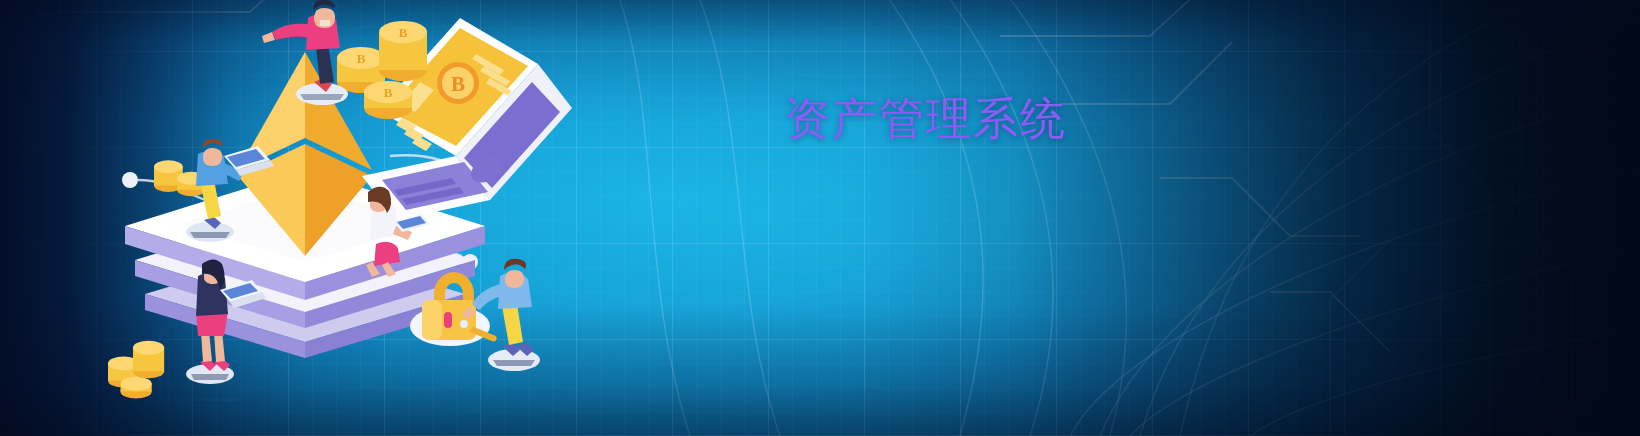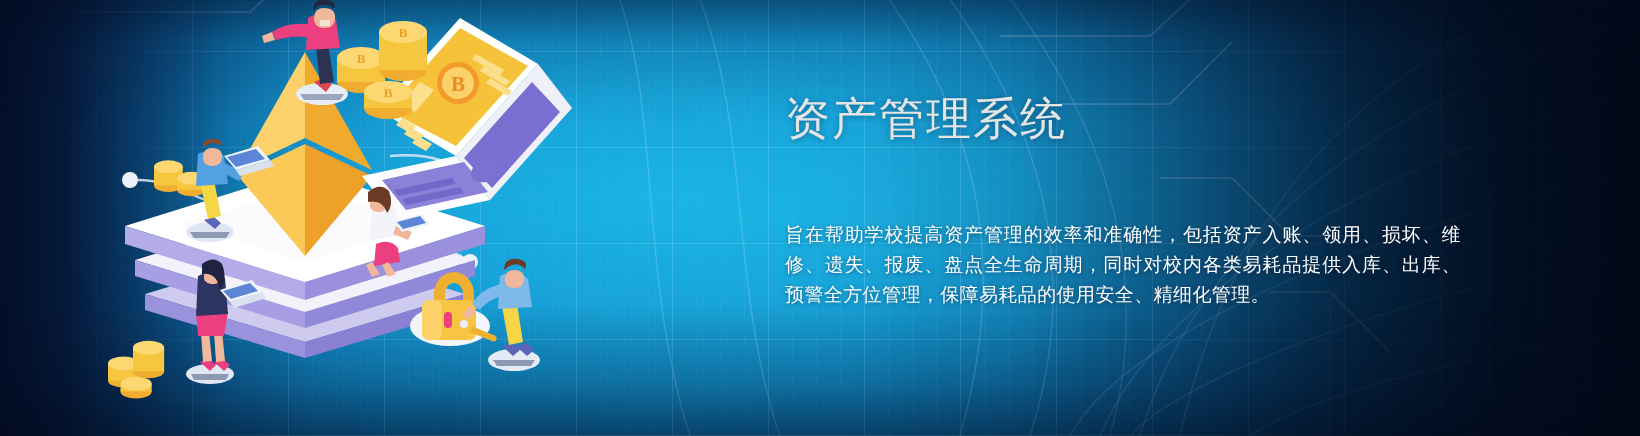--- a/index.html
+++ b/index.html
@@ -59,21 +59,21 @@
   .deco{position:absolute;inset:0;}
   .deco svg{width:100%;height:100%;display:block;}
 
   
   #illu{position:absolute;left:60px;top:-6px;width:560px;height:442px;}
   #illu svg{width:100%;height:100%;display:block;}
 
   
   #textblock{position:absolute;left:785px;top:96px;width:700px;}
   #title{
-    color:#e5e5e5;font-size:45px;line-height:1;font-weight:400;
+    color:#8b5cf6;font-size:45px;line-height:1;font-weight:400;
     letter-spacing:2px;margin:0 0 0 0;
     text-shadow:0 1px 6px rgba(0,30,60,.45);
     white-space:nowrap;
   }
   #desc{
     margin-top:79px;color:#ffffff;font-size:19px;line-height:30px;
     letter-spacing:.4px;width:676px;text-align:justify;
     text-shadow:0 1px 4px rgba(0,20,45,.5);
   }
 </style>
@@ -330,16 +330,15 @@
         <path d="M440 290 q-20 6 -28 20 l7 6 q12 -12 23 -14z" fill="#7fb8ea"></path>
         <path d="M410 312 l-8 8 6 6 8 -8z" fill="#f0b79a"></path>
         <path d="M454 276 q11 0 10 10 q-1 9 -11 8 q-9 -1 -8 -10 q1 -8 9 -8z" fill="#f0b79a"></path>
         <path d="M444 276 q12 -11 21 -1 q4 -8 -7 -10 q-14 -2 -14 11z" fill="#6b3a24"></path>
       </g>
     </svg>
   </div>
 
   <div id="textblock">
     <h1 id="title">资产管理系统</h1>
-    <p id="desc">旨在帮助学校提高资产管理的效率和准确性，包括资产入账、领用、损坏、维修、遗失、报废、盘点全生命周期，同时对校内各类易耗品提供入库、出库、预警全方位管理，保障易耗品的使用安全、精细化管理。</p>
   </div>
 
 </div>
 
 </body></html>

